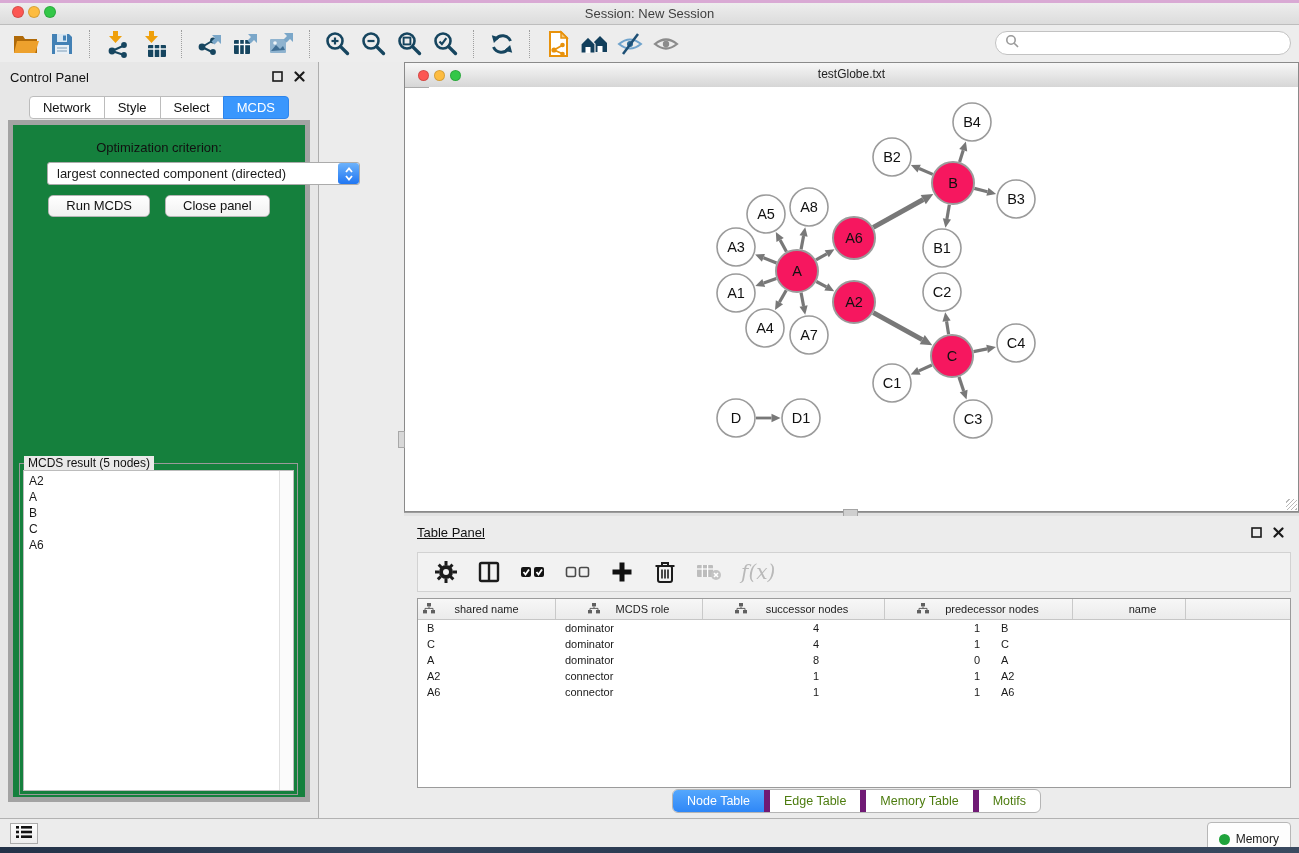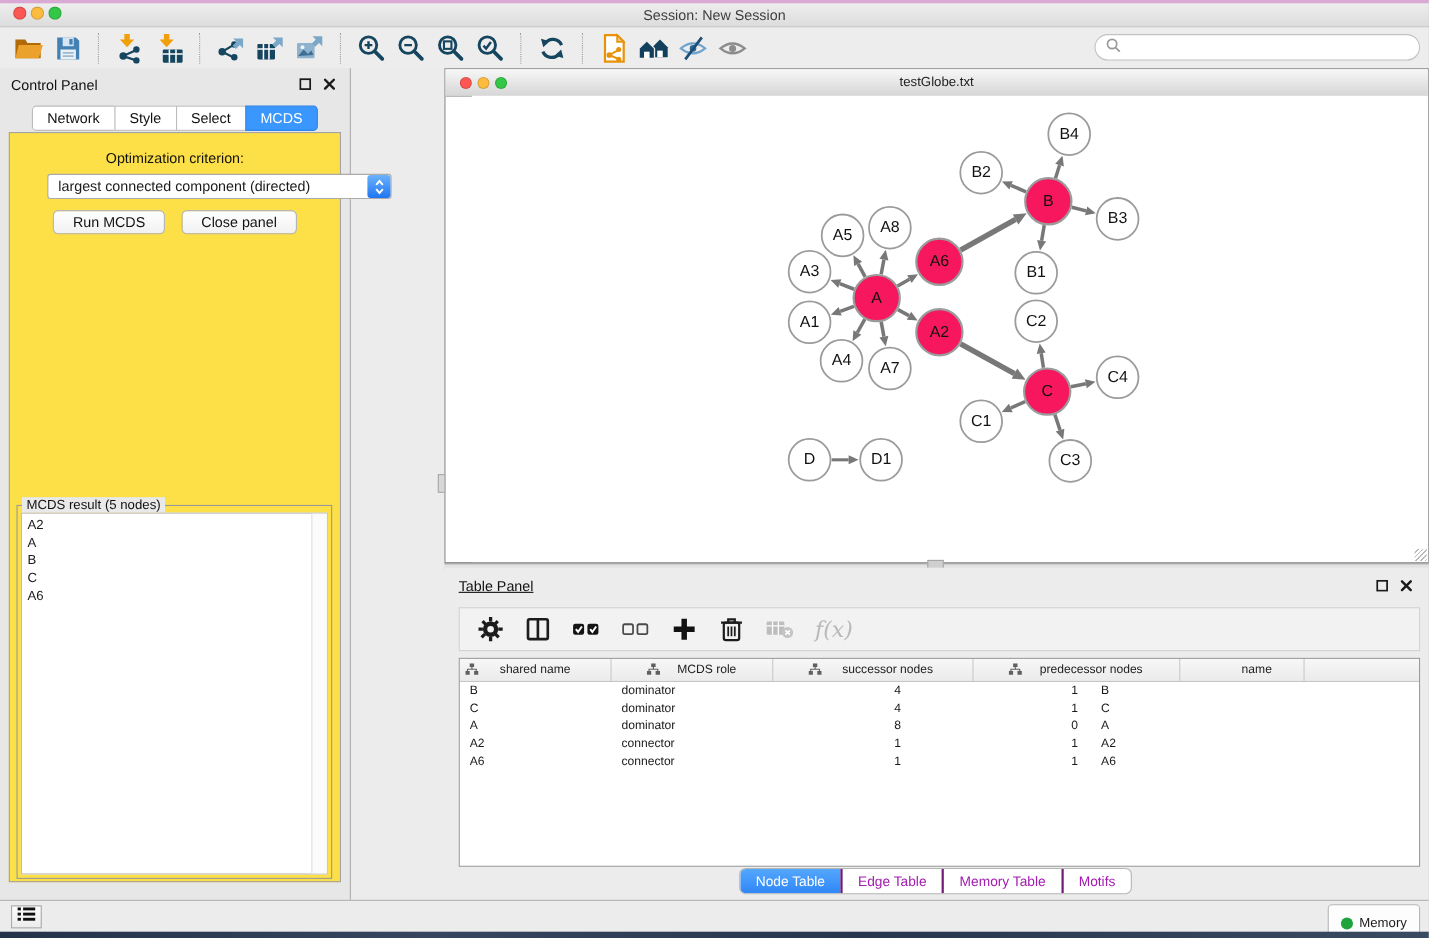--- a/index.html
+++ b/index.html
@@ -28,21 +28,21 @@
   .panel-title{position:absolute;left:10px;top:8px;font-size:13px;color:#111;}
   .win-btns{position:absolute;top:7px;display:flex;gap:8px;}
   .control-panel .win-btns{right:12px;}
   .win-btn{width:14px;height:14px;display:flex;align-items:center;justify-content:center;}
   .cp-tabs{position:absolute;top:34px;left:0;right:0;display:flex;justify-content:center;}
   .cp-tab{height:21px;line-height:21px;padding:0 13px;background:#fff;border:1px solid #bcbcbc;
           font-size:13px;margin-left:-1px;color:#111;}
   .cp-tab:first-child{border-radius:4px 0 0 4px;margin-left:0;}
   .cp-tab:last-child{border-radius:0 4px 4px 0;}
   .cp-tab.active{background:#3a97fd;border-color:#2e85ec;color:#fff;}
-  .cp-body{position:absolute;top:58px;left:8px;right:8px;bottom:17px;background:#fde047;border:1px solid #a3a3a3;}
+  .cp-body{position:absolute;top:58px;left:8px;right:8px;bottom:17px;background:#15803d;border:5px solid #a3a3a3;}
   .opt-label{position:absolute;top:15px;left:0;right:0;text-align:center;font-size:13px;color:#111;}
   .dropdown{position:absolute;top:37px;left:34px;width:313px;height:23px;background:#fff;
             border:1px solid #ababab;border-radius:3px;box-sizing:border-box;display:flex;align-items:center;}
   .dropdown .dd-text{flex:1;font-size:13px;padding-left:9px;white-space:nowrap;overflow:hidden;}
   .dd-stepper{width:21px;height:21px;border-radius:3px;background:linear-gradient(#6cb2fb,#2076f2);
               display:flex;align-items:center;justify-content:center;margin-right:0px;}
   .cp-buttons{position:absolute;top:70px;left:0;right:0;display:flex;justify-content:center;gap:15px;}
   .btn{height:22px;line-height:20px;padding:0 17px;background:linear-gradient(#ffffff,#f1f1f1);
        border:1px solid #b5b5b5;border-radius:5px;font-size:13px;color:#111;}
   .fieldset{position:absolute;left:6px;right:7px;top:338px;bottom:2px;border:1px solid #9a9a9a;}
@@ -74,21 +74,21 @@
   .tp-table{position:absolute;top:82px;left:13px;right:8px;height:190px;background:#fff;
             border:1px solid #9b9b9b;overflow:hidden;box-sizing:border-box;}
   .tp-thead{display:flex;height:20px;background:linear-gradient(#f7f7f7,#ebebeb);border-bottom:1px solid #c6c6c6;gap:27px;}
   .tp-th{position:relative;border-right:1px solid #c9c9c9;font-size:11px;color:#222;
          display:flex;align-items:center;justify-content:center;box-sizing:border-box;}
   .tp-th .hicon{position:absolute;left:5px;top:4px;}
   .tp-row{display:flex;height:16px;align-items:center;font-size:11px;}
   .tp-cell{box-sizing:border-box;overflow:hidden;white-space:nowrap;}
   .tp-tabs{position:absolute;top:273px;left:268px;display:flex;height:22px;border:1px solid #b5b5b5;
            border-radius:6px;background:#fff;overflow:hidden;}
-  .tp-tab{padding:0 14px;line-height:22px;font-size:12.5px;border-left:2px solid #701a75;color:#a21caf;}
+  .tp-tab{padding:0 14px;line-height:22px;font-size:12.5px;border-left:6px solid #701a75;color:#4d7c0f;}
   .tp-tab:first-child{border-left:none;}
   .tp-tab.active{background:linear-gradient(#54a7fd,#2f87f7);color:#fff;}
   
   .statusbar{position:absolute;left:0;right:0;bottom:6px;height:28px;background:#ececec;border-top:1px solid #b2b2b2;}
   .status-list-btn{position:absolute;left:10px;top:4px;width:26px;height:19px;background:linear-gradient(#fdfdfd,#ececec);
                    border:1px solid #ababab;display:flex;align-items:center;justify-content:center;}
   .memory-btn{position:absolute;right:8px;top:3px;height:22px;background:#fdfdfd;border:1px solid #b7b7b7;
               border-radius:4px;display:flex;align-items:center;padding:16px 11px;font-size:12px;gap:6px;box-sizing:border-box;}
   .memory-dot{width:11px;height:11px;border-radius:50%;background:#1fa33c;}
   .desktop-strip{position:absolute;left:0;right:0;bottom:0;height:6px;

